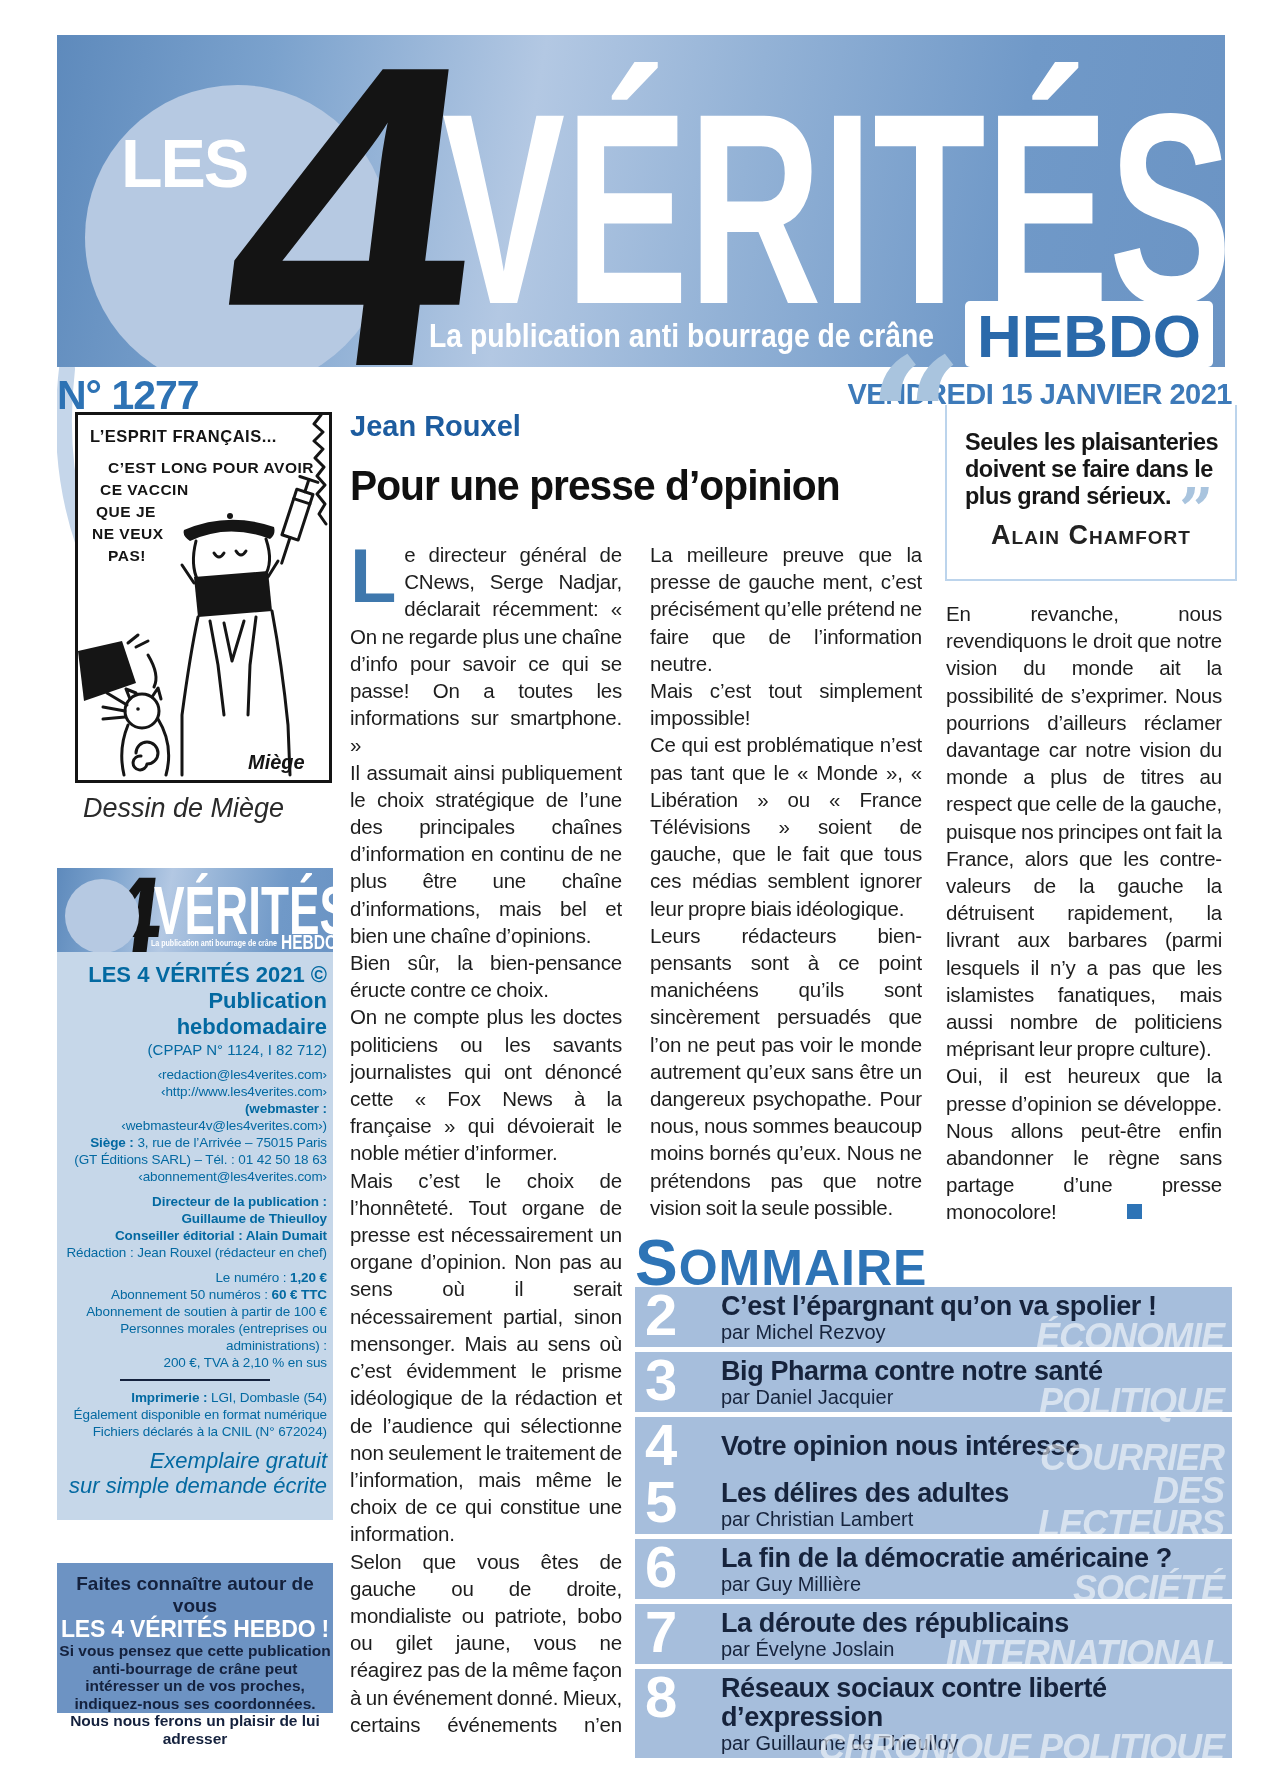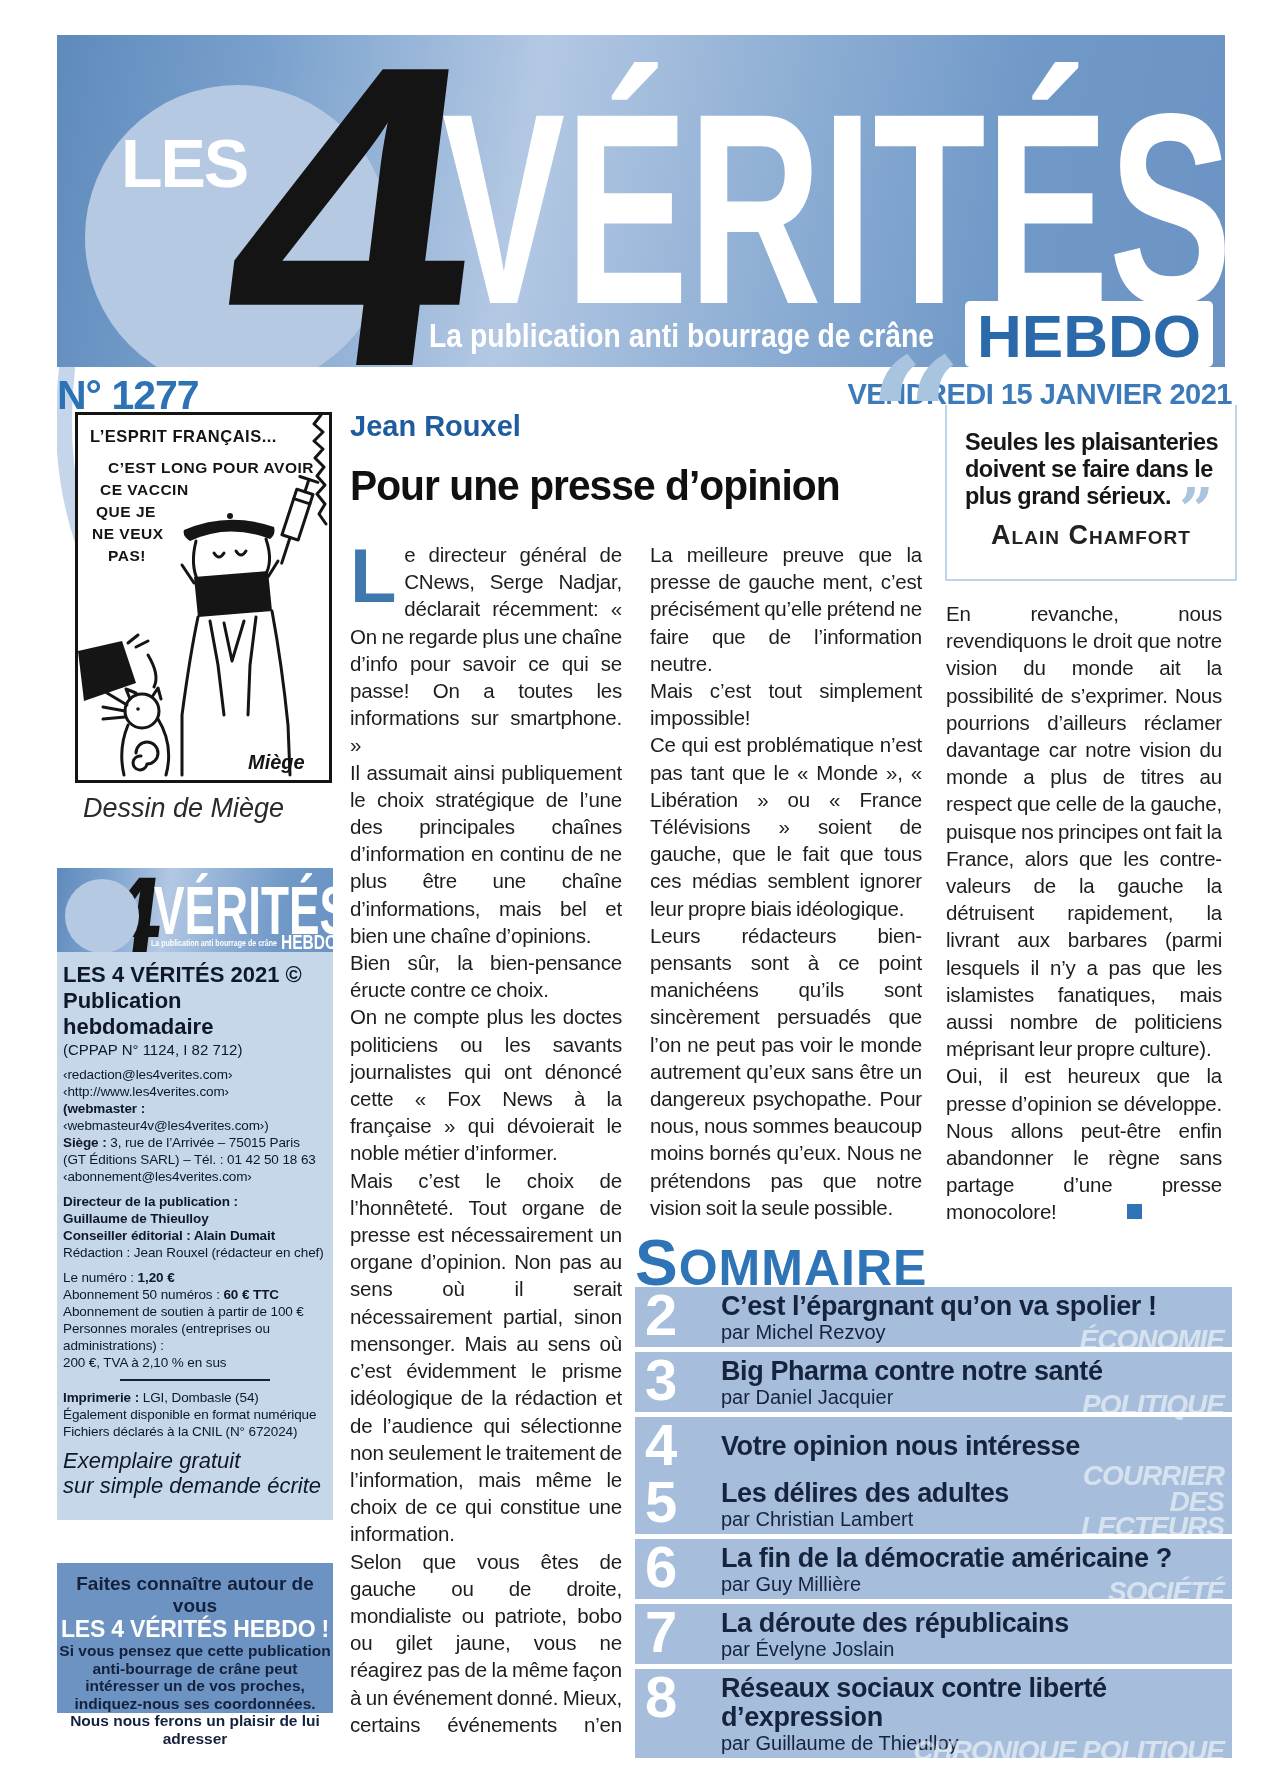--- a/index.html
+++ b/index.html
@@ -47,21 +47,21 @@
             border:2px solid #bcd4ec;border-top:none;}
   .quote-text{margin:24px 8px 0 18px;font-size:23.5px;font-weight:700;line-height:27px;color:#161616;letter-spacing:-0.5px;}
   .qclose{font-family:"DejaVu Serif",serif;font-size:60px;line-height:0;color:#a9c4de;vertical-align:-0.45em;margin-left:8px;font-weight:700;}
   .quote-attrib{margin-top:10px;text-align:center;font-variant:small-caps;font-size:27px;font-weight:700;color:#222;letter-spacing:1px;}
 
   
   .sidebar{position:absolute;left:57px;top:868px;width:276px;height:652px;background:#c6d7e9;overflow:hidden;}
   .minibanner{position:relative;width:276px;height:84px;overflow:hidden;
           background:linear-gradient(100deg,#5e8abc 0%,#7ba2cd 18%,#b3c8e3 40%,#93b2d6 58%,#7099c8 80%,#6b94c4 100%);}
   .mini-circle{position:absolute;left:8px;top:11px;width:74px;height:74px;border-radius:50%;background:#b6c9e2;}
-  .sb-inner{padding:10px 6px 0 6px;text-align:left;color:#0f172a;}
+  .sb-inner{padding:10px 6px 0 6px;text-align:right;color:#0369a1;}
   .sb-title{font-size:22px;font-weight:900;line-height:26px;}
   .sb-subtitle{font-size:22px;font-weight:900;line-height:26px;}
   .sb-cppap{font-size:15px;line-height:20px;margin-bottom:6px;}
   .sb-line{font-size:13.5px;line-height:17px;letter-spacing:-0.1px;}
   .sb-line.b{font-weight:700;}
   .sb-line.i{font-size:22px;font-style:italic;line-height:25px;letter-spacing:0;}
   .sb-rule{width:150px;height:2px;background:#14213d;margin:8px auto;}
 
   
   .promo{position:absolute;left:57px;top:1563px;width:276px;height:150px;background:#6d93c3;
@@ -75,21 +75,21 @@
   .som-title{position:absolute;left:635px;top:1226px;font-size:50px;font-weight:900;color:#2e74b6;
              text-transform:uppercase;letter-spacing:1px;}
   .som-title::first-letter{font-size:64px;}
   .som-rows{position:absolute;left:635px;top:1287px;width:597px;display:flex;flex-direction:column;gap:5px;}
   .som-row{position:relative;background:#a6bedc;}
   .som-item{position:relative;min-height:57px;padding:5px 10px 4px 86px;box-sizing:border-box;
             display:flex;flex-direction:column;justify-content:center;}
   .som-num{position:absolute;left:10px;top:0px;font-size:58px;line-height:56px;font-weight:900;color:#fff;}
   .som-t{font-size:27px;font-weight:800;color:#16233c;letter-spacing:-0.4px;line-height:29px;}
   .som-a{font-size:20px;color:#16233c;line-height:22px;}
-  .som-cat{position:absolute;right:8px;bottom:-6px;font-size:28px;font-weight:900;font-style:italic;
+  .som-cat{position:absolute;right:8px;bottom:-6px;font-size:36px;font-weight:900;font-style:italic;
            color:rgba(255,255,255,0.55);text-transform:uppercase;text-align:right;line-height:.92;
            letter-spacing:-1px;white-space:pre-line;z-index:3;pointer-events:none;}
 </style>
 </head>
 <body>
 
 <div class="page">
 
   <div class="banner">
     <div class="banner-circle"></div>
@@ -281,20 +281,21 @@
           <div class="som-a">par Guy Millière</div>
         </div>
         <div class="som-cat">Société</div>
       </div>
       <div class="som-row">
         <div class="som-item">
           <div class="som-num">7</div>
           <div class="som-t">La déroute des républicains</div>
           <div class="som-a">par Évelyne Joslain</div>
         </div>
+        <div class="som-cat">International</div>
       </div>
       <div class="som-row">
         <div class="som-item">
           <div class="som-num">8</div>
           <div class="som-t">Réseaux sociaux contre liberté d’expression</div>
           <div class="som-a">par Guillaume de Thieulloy</div>
         </div>
         <div class="som-cat">Chronique politique</div>
       </div>
     </div>

